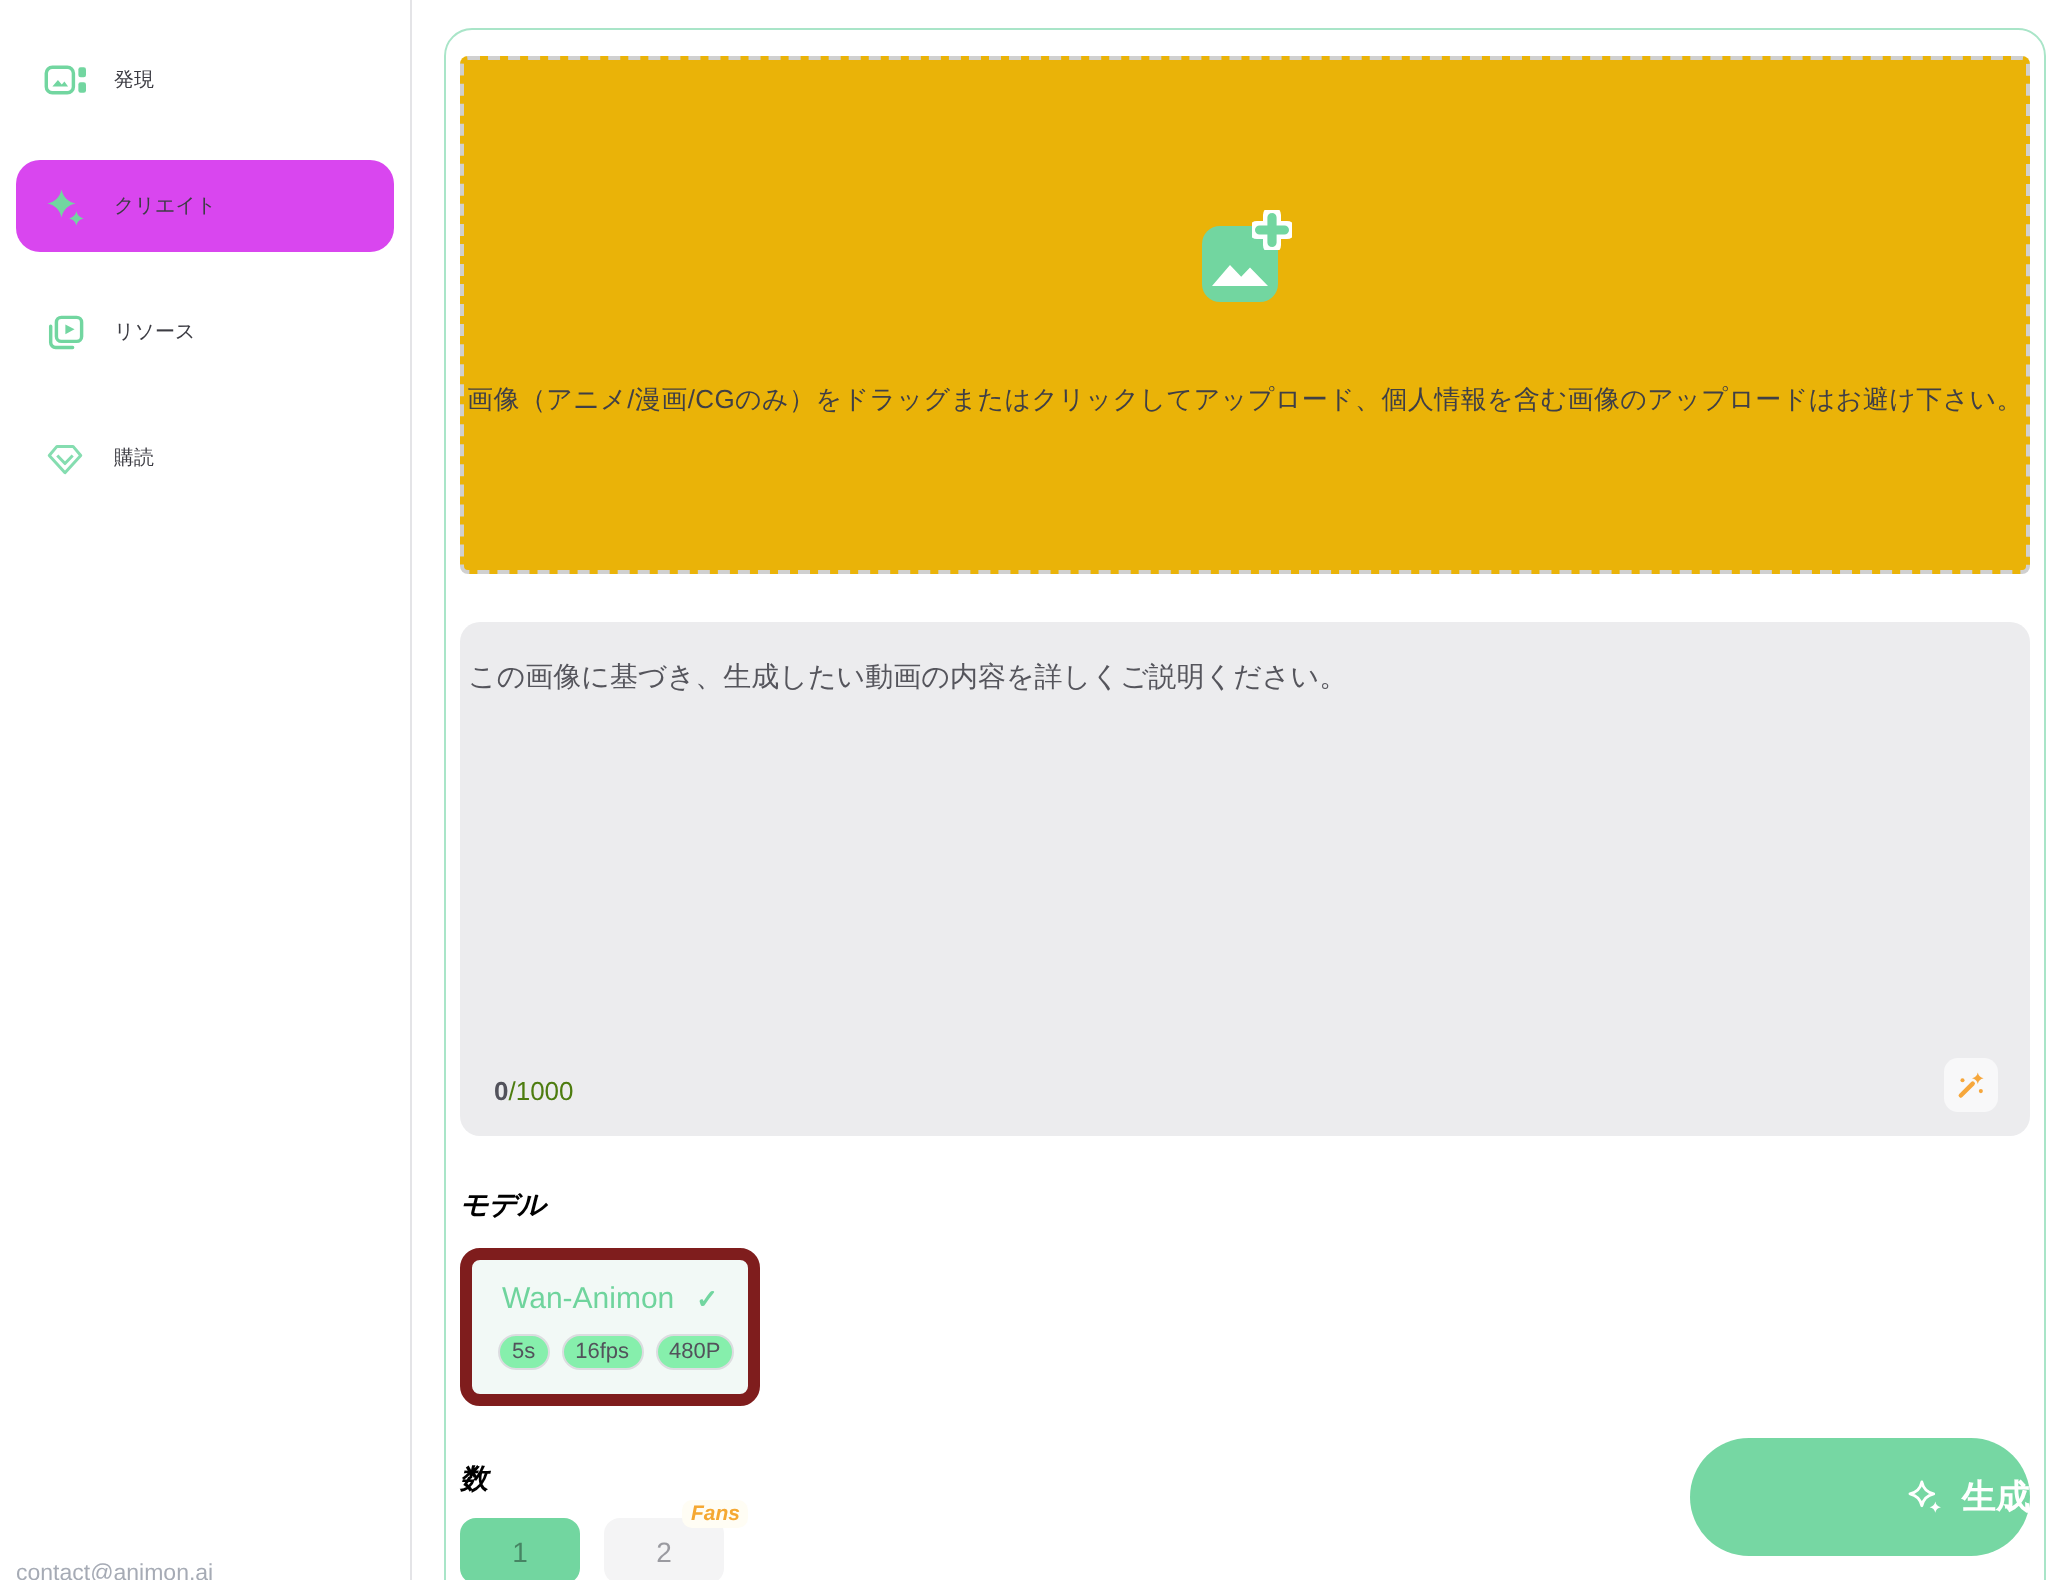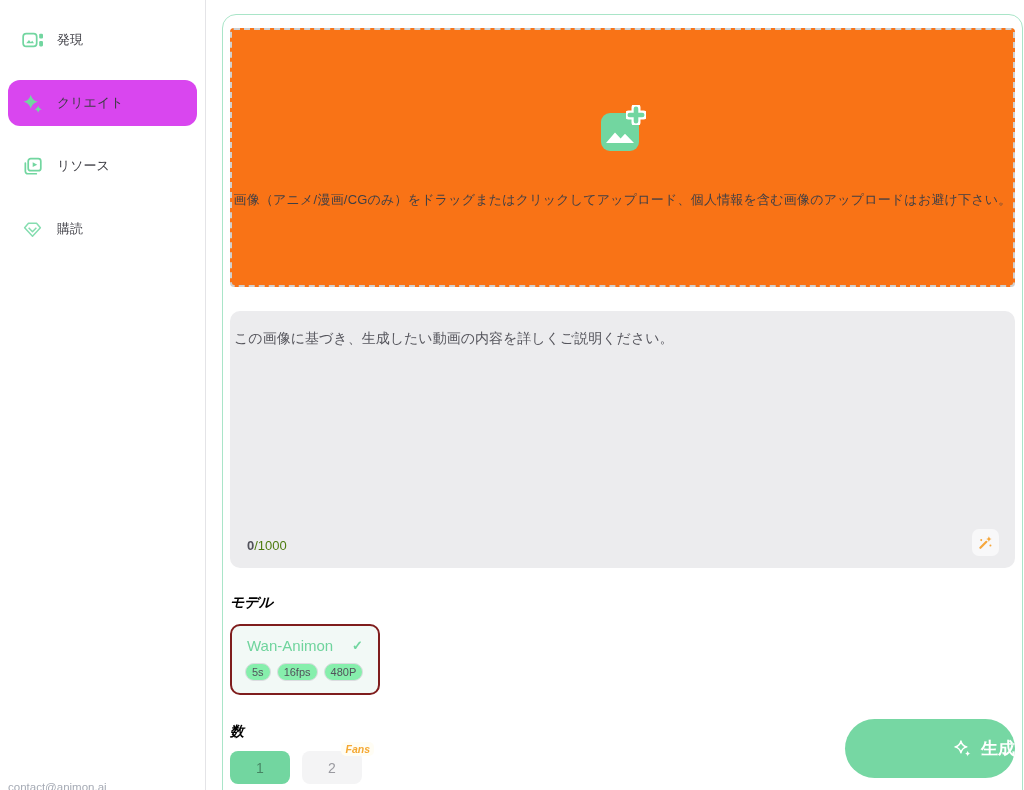--- a/index.html
+++ b/index.html
@@ -8,33 +8,33 @@
     position:relative; overflow:hidden; background:#ffffff;
     font-family:"Liberation Sans", sans-serif; color:#3c3c43;
   }
 
   
   .sidebar { position:absolute; left:0; top:0; width:206px; height:790px;
              border-right:1px solid #e4e4e7; background:#fff; }
   .nav { padding:17px 8px 0; }
   .nav-item { display:flex; align-items:center; gap:14px; height:46px;
               padding:0 14px; border-radius:12px; margin-bottom:17px;
-              font-size:13px; color:#3c3c43; cursor:pointer; }
+              font-size:10px; color:#3c3c43; cursor:pointer; }
   .nav-item.active { background:#d946ef; }
   .nav-icon { width:21px; height:21px; flex:0 0 21px; display:block; }
   .contact { position:absolute; left:8px; top:781px; font-size:11.5px; color:#a6abb5; }
 
   
   .panel { position:absolute; left:222px; top:14px; width:801px; height:812px;
            border:1px solid #a9e5c8; border-radius:14px; padding:13px 7px; background:#fff; }
 
   
   .dropzone { height:259px; border:2px dashed #d0d0d0; border-radius:4px;
               display:flex; flex-direction:column; align-items:center;
-              justify-content:center; gap:40px; cursor:pointer; background:#f97316; }
+              justify-content:center; gap:40px; cursor:pointer; background:#eab308; }
   .drop-hint { font-size:13px; color:#3f3f46; letter-spacing:.2px; }
 
   .upload-icon { position:relative; width:46px; height:44px; }
   .upload-icon .base { position:absolute; left:1px; bottom:0; width:38px; height:38px;
                        background:#72d6a0; border-radius:9px; overflow:hidden; }
   .upload-icon .base svg { position:absolute; left:0; bottom:-1px; }
   .upload-icon .plus { position:absolute; top:-2px; right:0; }
 
   
   .prompt-box { margin-top:24px; height:257px; background:#ececee; border-radius:10px; position:relative; }
@@ -45,21 +45,21 @@
   .prompt-box textarea::placeholder { color:#55555c; opacity:1; }
   .counter { position:absolute; left:17px; bottom:15px; font-size:13px; }
   .counter .cur { color:#52525b; font-weight:700; }
   .counter .max { color:#4d7c0f; }
   .wand-btn { position:absolute; right:16px; bottom:12px; width:27px; height:27px;
               background:#f8f8f9; border:none; border-radius:7px; cursor:pointer;
               display:flex; align-items:center; justify-content:center; }
 
   
   .section-label { margin-top:26px; font-size:14px; font-weight:700; color:#000000;font-style:italic; }
-  .model-card { margin-top:12px; width:150px; border:2px solid #7f1d1d; background:#f2f9f6;
+  .model-card { margin-top:12px; width:150px; border:6px solid #7f1d1d; background:#f2f9f6;
                 border-radius:10px; padding:11px 13px 12px; cursor:pointer; }
   .model-head { display:flex; justify-content:space-between; align-items:center;
                 font-size:15px; color:#6fd49d; padding:0 2px; }
   .model-check { font-size:13px; font-weight:700; color:#72d6a0; }
   .model-tags { margin-top:9px; display:flex; gap:6px; }
   .tag { background:#86efac; border:1px solid #dcdce0; color:#52525b; font-size:11px;
          padding:2px 6px; border-radius:10px; white-space:nowrap; }
 
   
   .qty-label { margin-top:28px; }

